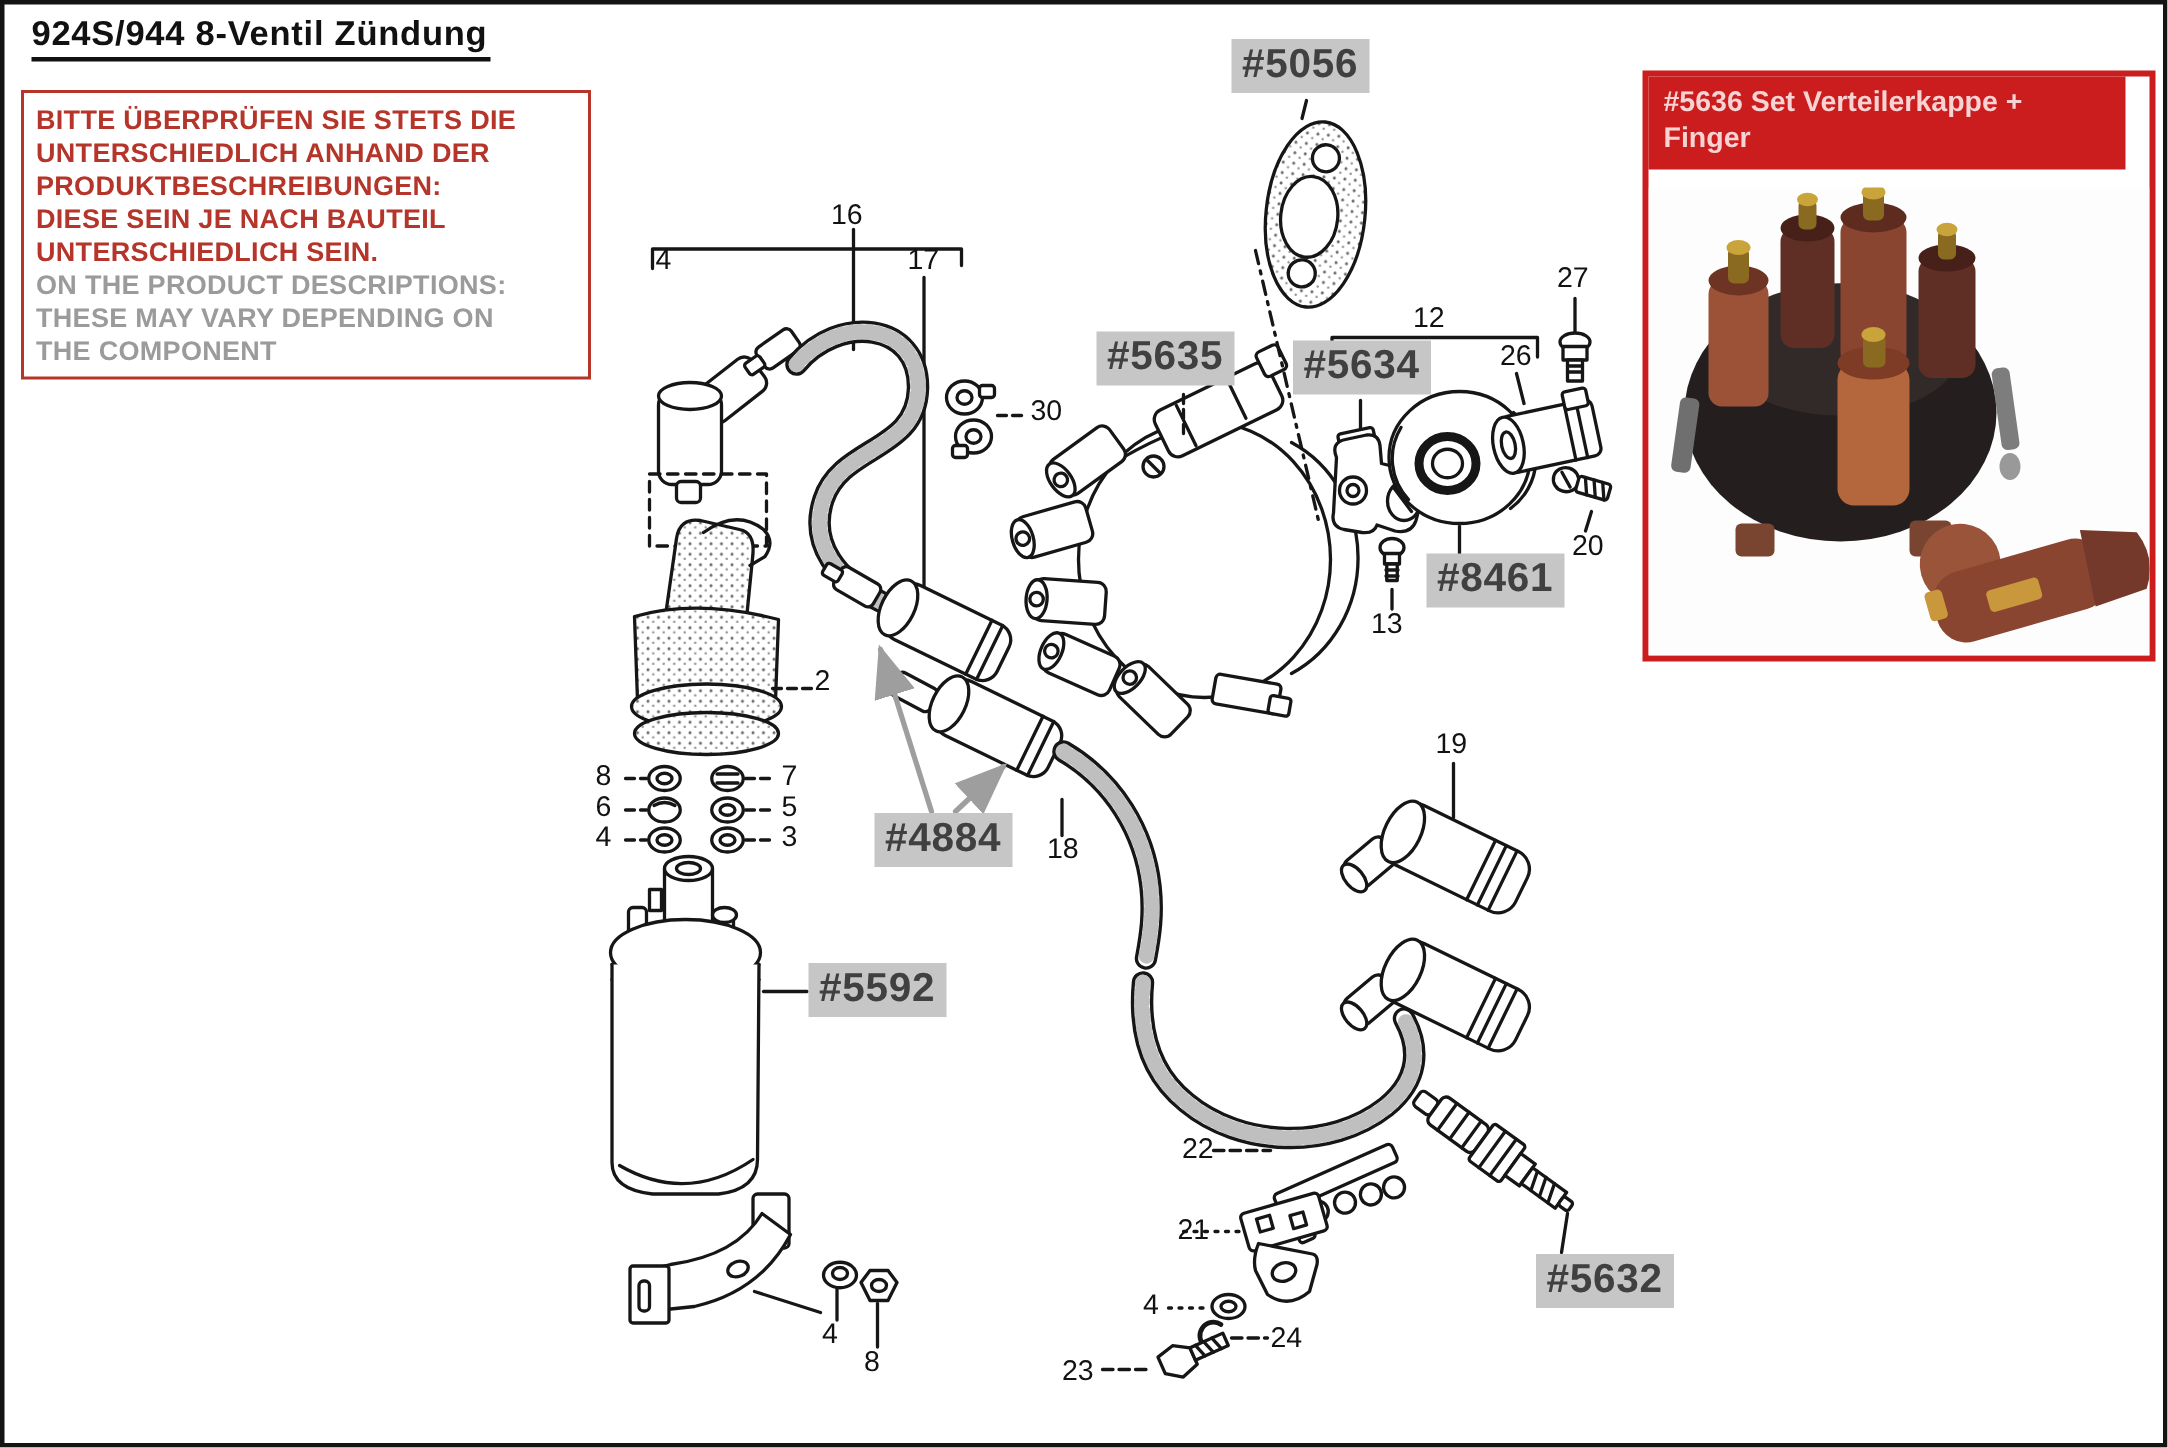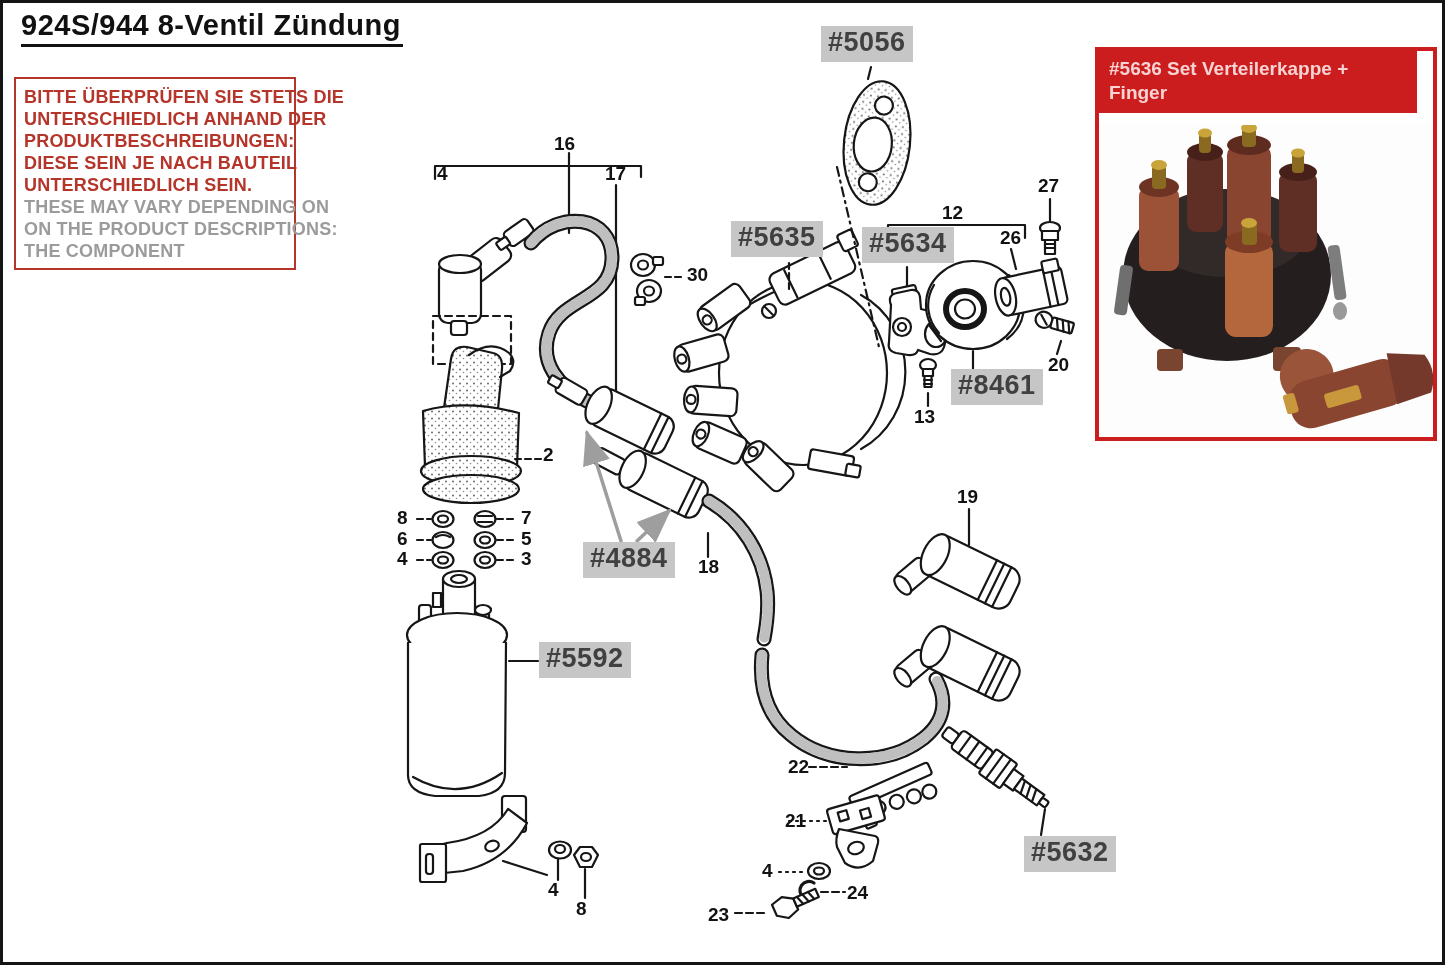--- a/index.html
+++ b/index.html
@@ -4,35 +4,35 @@
 <style>
   html,body{margin:0;padding:0;background:#e8e8e8;}
   .sheet{
     position:relative;width:1445px;height:965px;background:#ffffff;
     border:3px solid #141414;box-sizing:border-box;overflow:hidden;
     font-family:"Liberation Sans", sans-serif;
   }
   .artwork{position:absolute;left:0;top:0;z-index:1;}
   .txt{position:absolute;z-index:2;}
   .page-title{
-    left:18px;top:6px;font-size:29px;font-weight:700;color:#111;
+    left:18px;top:6px;font-size:23px;font-weight:700;color:#111;
     border-bottom:3px solid #111;padding:0 2px 2px 0;letter-spacing:.5px;
   }
   .warn{
-    left:11px;top:57px;width:282px;box-sizing:border-box;
-    border:2px solid #b5352a;background:#fff;padding:7px 8px 6px 8px;margin-top:17px;
+    left:11px;top:57px;width:380px;box-sizing:border-box;
+    border:2px solid #b5352a;background:#fff;padding:7px 8px 6px 8px;
   }
   .warn div{font-size:18px;font-weight:700;line-height:22px;letter-spacing:.2px;white-space:nowrap;}
   .warn .de{color:#b5352a;}
   .warn .en{color:#9b9b9b;}
   .plabel{
     background:#c6c6c6;color:#404040;font-size:27px;font-weight:700;
     padding:2px 7px 4px 7px;letter-spacing:.5px;line-height:1.1;cursor:pointer;
   }
-  .callout{font-size:19px;font-weight:700;color:#121212;}
+  .callout{font-size:19px;font-weight:400;color:#121212;}
   .promo{
     left:1092px;top:44px;width:342px;height:394px;box-sizing:border-box;
     border:4px solid #cb1d1d;background:#fff;z-index:3;
   }
   .promo-header{
     position:absolute;left:0;top:0;width:318px;box-sizing:border-box;
     background:#cb1d1d;color:#f7d3d3;font-size:19px;font-weight:700;
     padding:6px 10px 8px 10px;line-height:1.25;
   }
   .promo-photo{position:absolute;left:0;top:74px;}
@@ -379,22 +379,22 @@
   </svg>
 
   <div class="txt page-title">924S/944 8-Ventil Zündung</div>
 
   <div class="txt warn">
     <div class="de">BITTE ÜBERPRÜFEN SIE STETS DIE</div>
     <div class="de">UNTERSCHIEDLICH ANHAND DER</div>
     <div class="de">PRODUKTBESCHREIBUNGEN:</div>
     <div class="de">DIESE SEIN JE NACH BAUTEIL</div>
     <div class="de">UNTERSCHIEDLICH SEIN.</div>
+    <div class="en">ON THE PRODUCT DESCRIPTIONS:</div>
     <div class="en">THESE MAY VARY DEPENDING ON</div>
-    <div class="en">ON THE PRODUCT DESCRIPTIONS:</div>
     <div class="en">THE COMPONENT</div>
   </div>
 
   <div class="txt plabel" style="left:818px;top:23px">#5056</div>
   <div class="txt plabel" style="left:728px;top:218px">#5635</div>
   <div class="txt plabel" style="left:859px;top:224px">#5634</div>
   <div class="txt plabel" style="left:948px;top:366px">#8461</div>
   <div class="txt plabel" style="left:580px;top:539px">#4884</div>
   <div class="txt plabel" style="left:536px;top:639px">#5592</div>
   <div class="txt plabel" style="left:1021px;top:833px">#5632</div>

